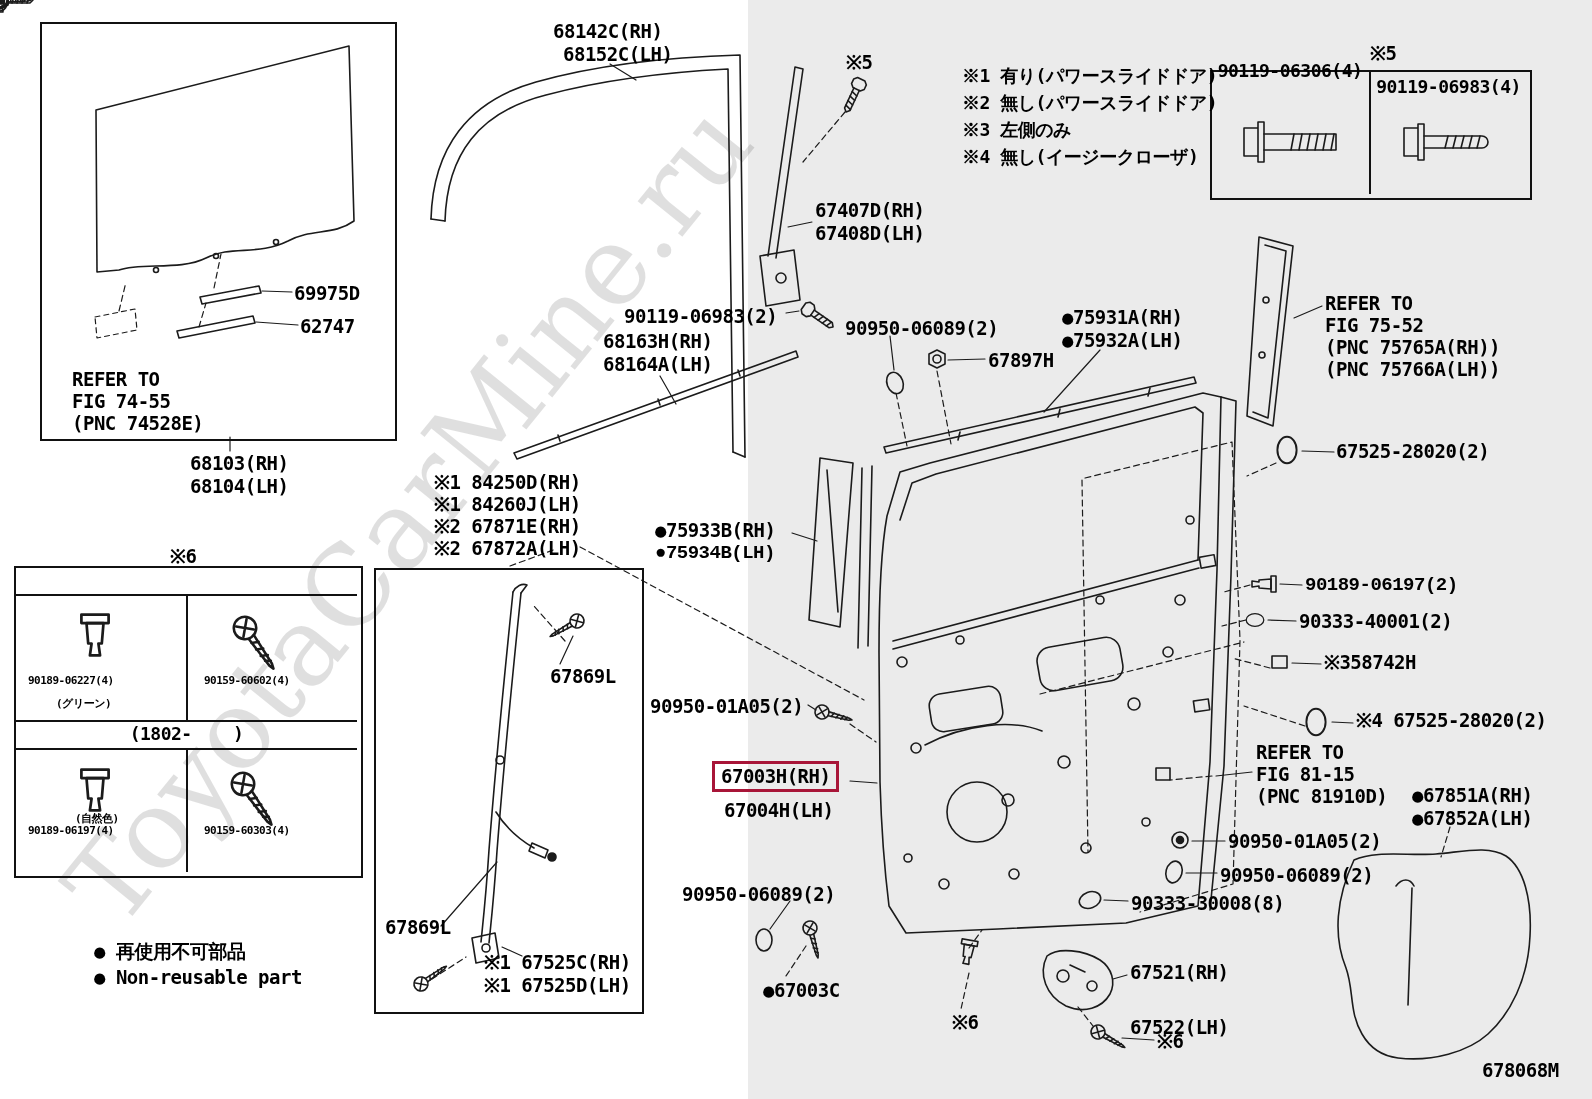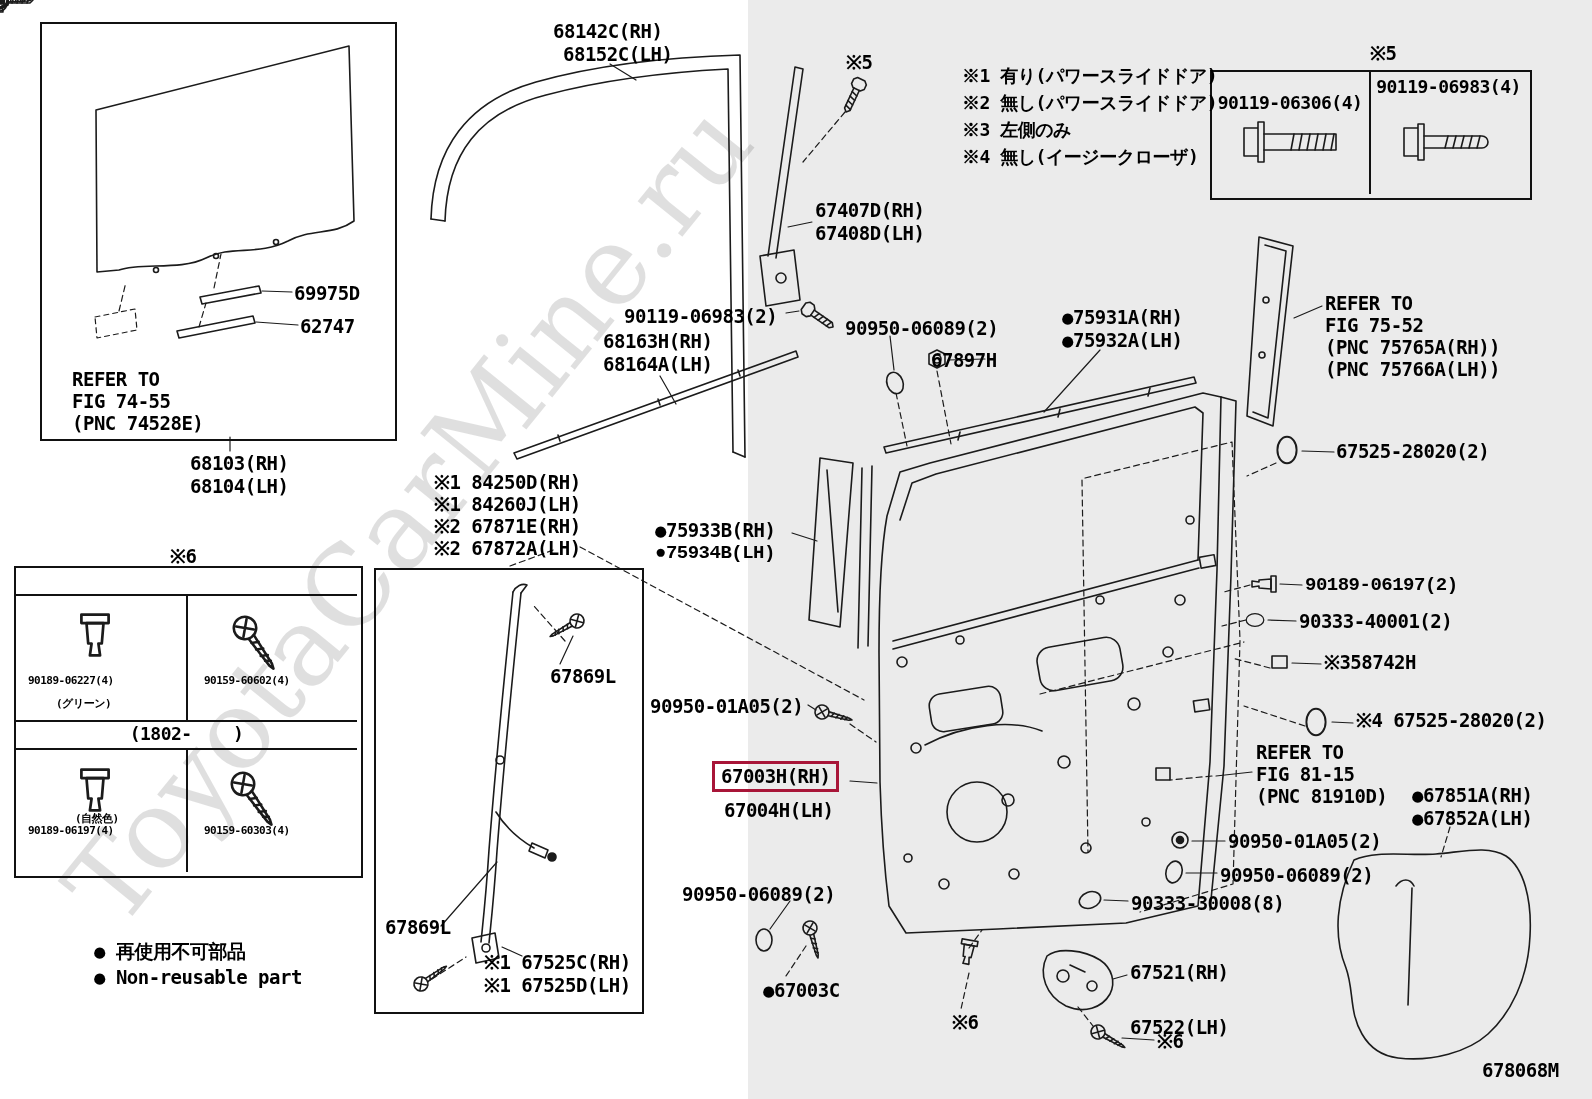--- a/index.html
+++ b/index.html
@@ -230,21 +230,21 @@
   <div class="lbl md pre ctr" style="left:16px;top:723px;width:341px;">(1802-    )</div>
   <div class="lbl sm" style="left:28px;top:670px;">90189-06227(4)</div>
   <div class="lbl sm" style="left:56px;top:693px;">(グリーン)</div>
   <div class="lbl sm" style="left:204px;top:670px;">90159-60602(4)</div>
   <div class="lbl sm" style="left:28px;top:820px;">90189-06197(4)</div>
   <div class="lbl sm" style="left:60px;top:808px;margin-left:15px;">(自然色)</div>
   <div class="lbl sm" style="left:204px;top:820px;">90159-60303(4)</div>
 
   <div class="box" style="left:1210px;top:70px;width:318px;height:126px;"></div>
   <div class="vl" style="left:1369px;top:72px;width:2px;height:122px;"></div>
-  <div class="lbl md ctr" style="left:1212px;top:92px;width:156px;">90119-06306(4)</div>
+  <div class="lbl md ctr" style="left:1212px;top:60px;width:156px;">90119-06306(4)</div>
   <div class="lbl md ctr" style="left:1371px;top:76px;width:155px;">90119-06983(4)</div>
 
   <div class="lbl" style="left:553px;top:20px;">68142C(RH)</div>
   <div class="lbl" style="left:563px;top:43px;">68152C(LH)</div>
   <div class="lbl" style="left:294px;top:282px;">69975D</div>
   <div class="lbl" style="left:300px;top:315px;">62747</div>
   <div class="lbl" style="left:72px;top:368px;">REFER TO</div>
   <div class="lbl" style="left:72px;top:390px;">FIG 74-55</div>
   <div class="lbl" style="left:72px;top:412px;">(PNC 74528E)</div>
   <div class="lbl" style="left:190px;top:452px;">68103(RH)</div>
@@ -254,21 +254,21 @@
   <div class="lbl" style="left:603px;top:353px;">68164A(LH)</div>
   <div class="lbl" style="left:815px;top:199px;">67407D(RH)</div>
   <div class="lbl" style="left:815px;top:222px;">67408D(LH)</div>
   <div class="lbl" style="left:846px;top:51px;">※5</div>
   <div class="lbl md" style="left:962px;top:65px;">※1 有り(パワースライドドア)</div>
   <div class="lbl md" style="left:962px;top:92px;">※2 無し(パワースライドドア)</div>
   <div class="lbl md" style="left:962px;top:119px;">※3 左側のみ</div>
   <div class="lbl md" style="left:962px;top:146px;">※4 無し(イージークローザ)</div>
   <div class="lbl" style="left:1370px;top:42px;">※5</div>
   <div class="lbl" style="left:845px;top:317px;">90950-06089(2)</div>
-  <div class="lbl" style="left:931px;top:349px;">67897H</div>
+  <div class="lbl" style="left:988px;top:349px;">67897H</div>
   <div class="lbl" style="left:1062px;top:306px;">●75931A(RH)</div>
   <div class="lbl" style="left:1062px;top:329px;">●75932A(LH)</div>
   <div class="lbl" style="left:1325px;top:292px;">REFER TO</div>
   <div class="lbl" style="left:1325px;top:314px;">FIG 75-52</div>
   <div class="lbl" style="left:1325px;top:336px;">(PNC 75765A(RH))</div>
   <div class="lbl" style="left:1325px;top:358px;">(PNC 75766A(LH))</div>
   <div class="lbl" style="left:1336px;top:440px;">67525-28020(2)</div>
   <div class="lbl" style="left:655px;top:519px;">●75933B(RH)</div>
   <div class="lbl" style="left:655px;top:542px;font-family:Liberation Mono, monospace;">●75934B(LH)</div>
   <div class="lbl" style="left:434px;top:471px;">※1 84250D(RH)</div>

